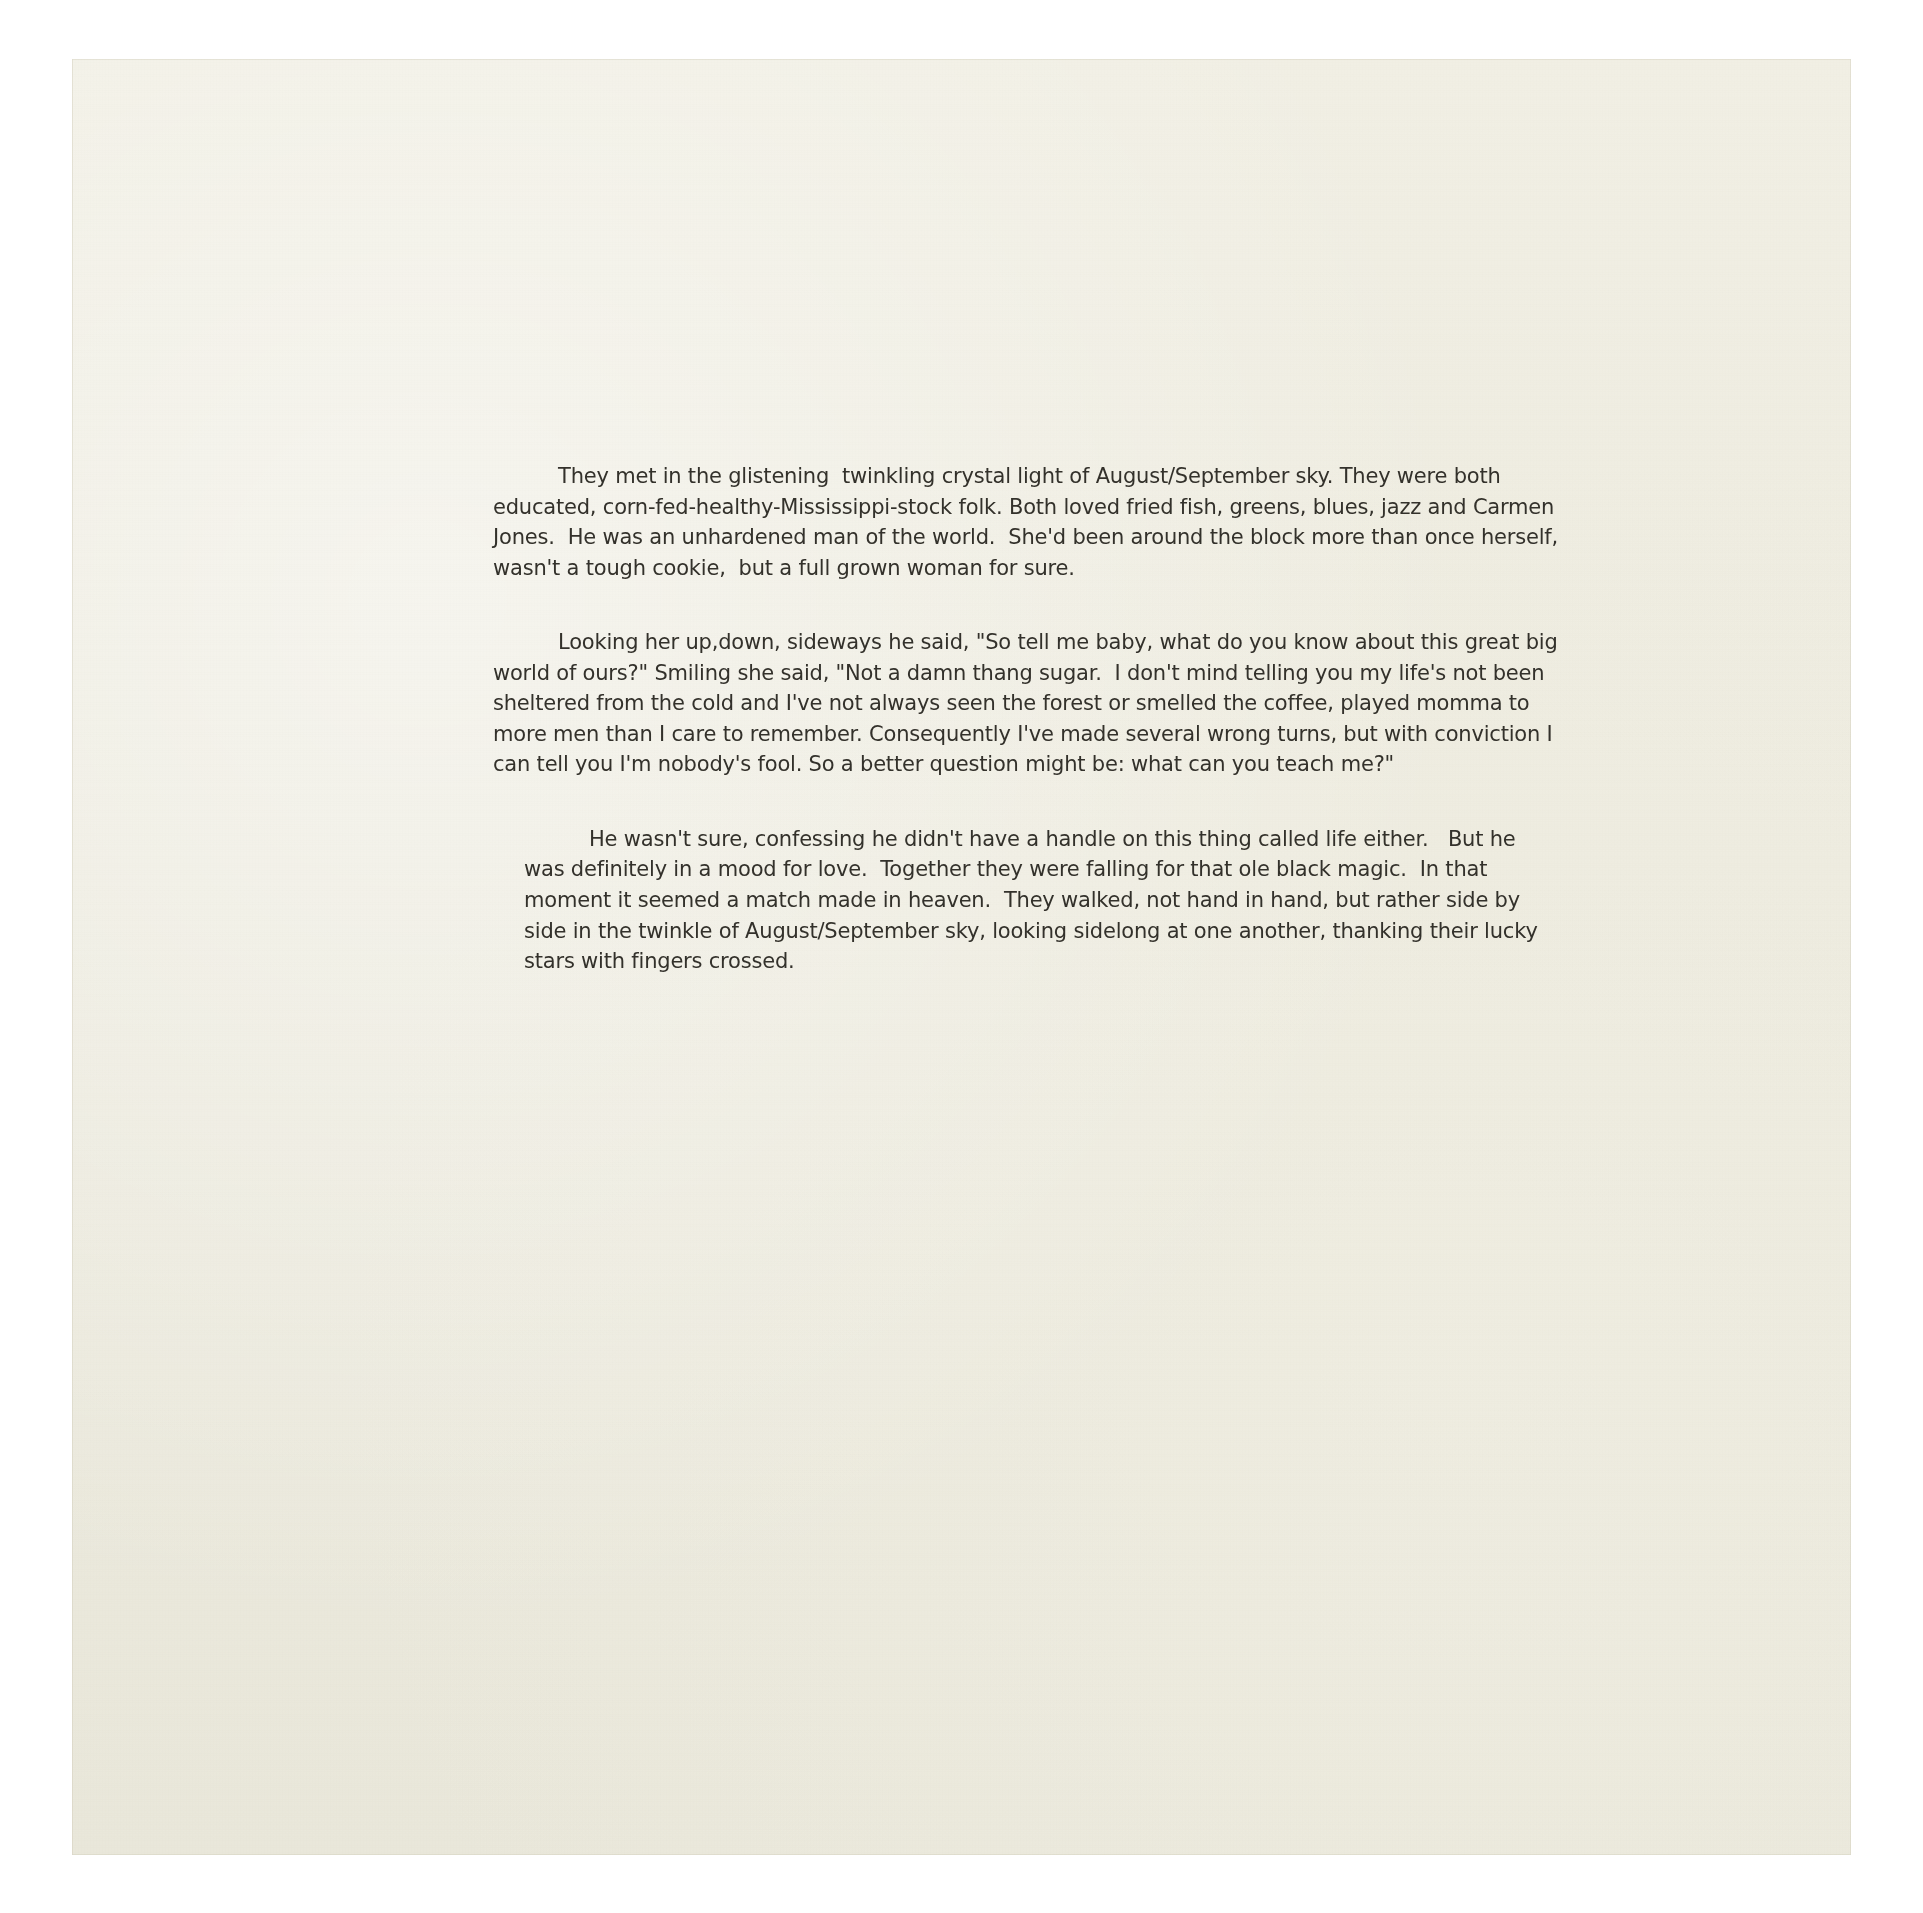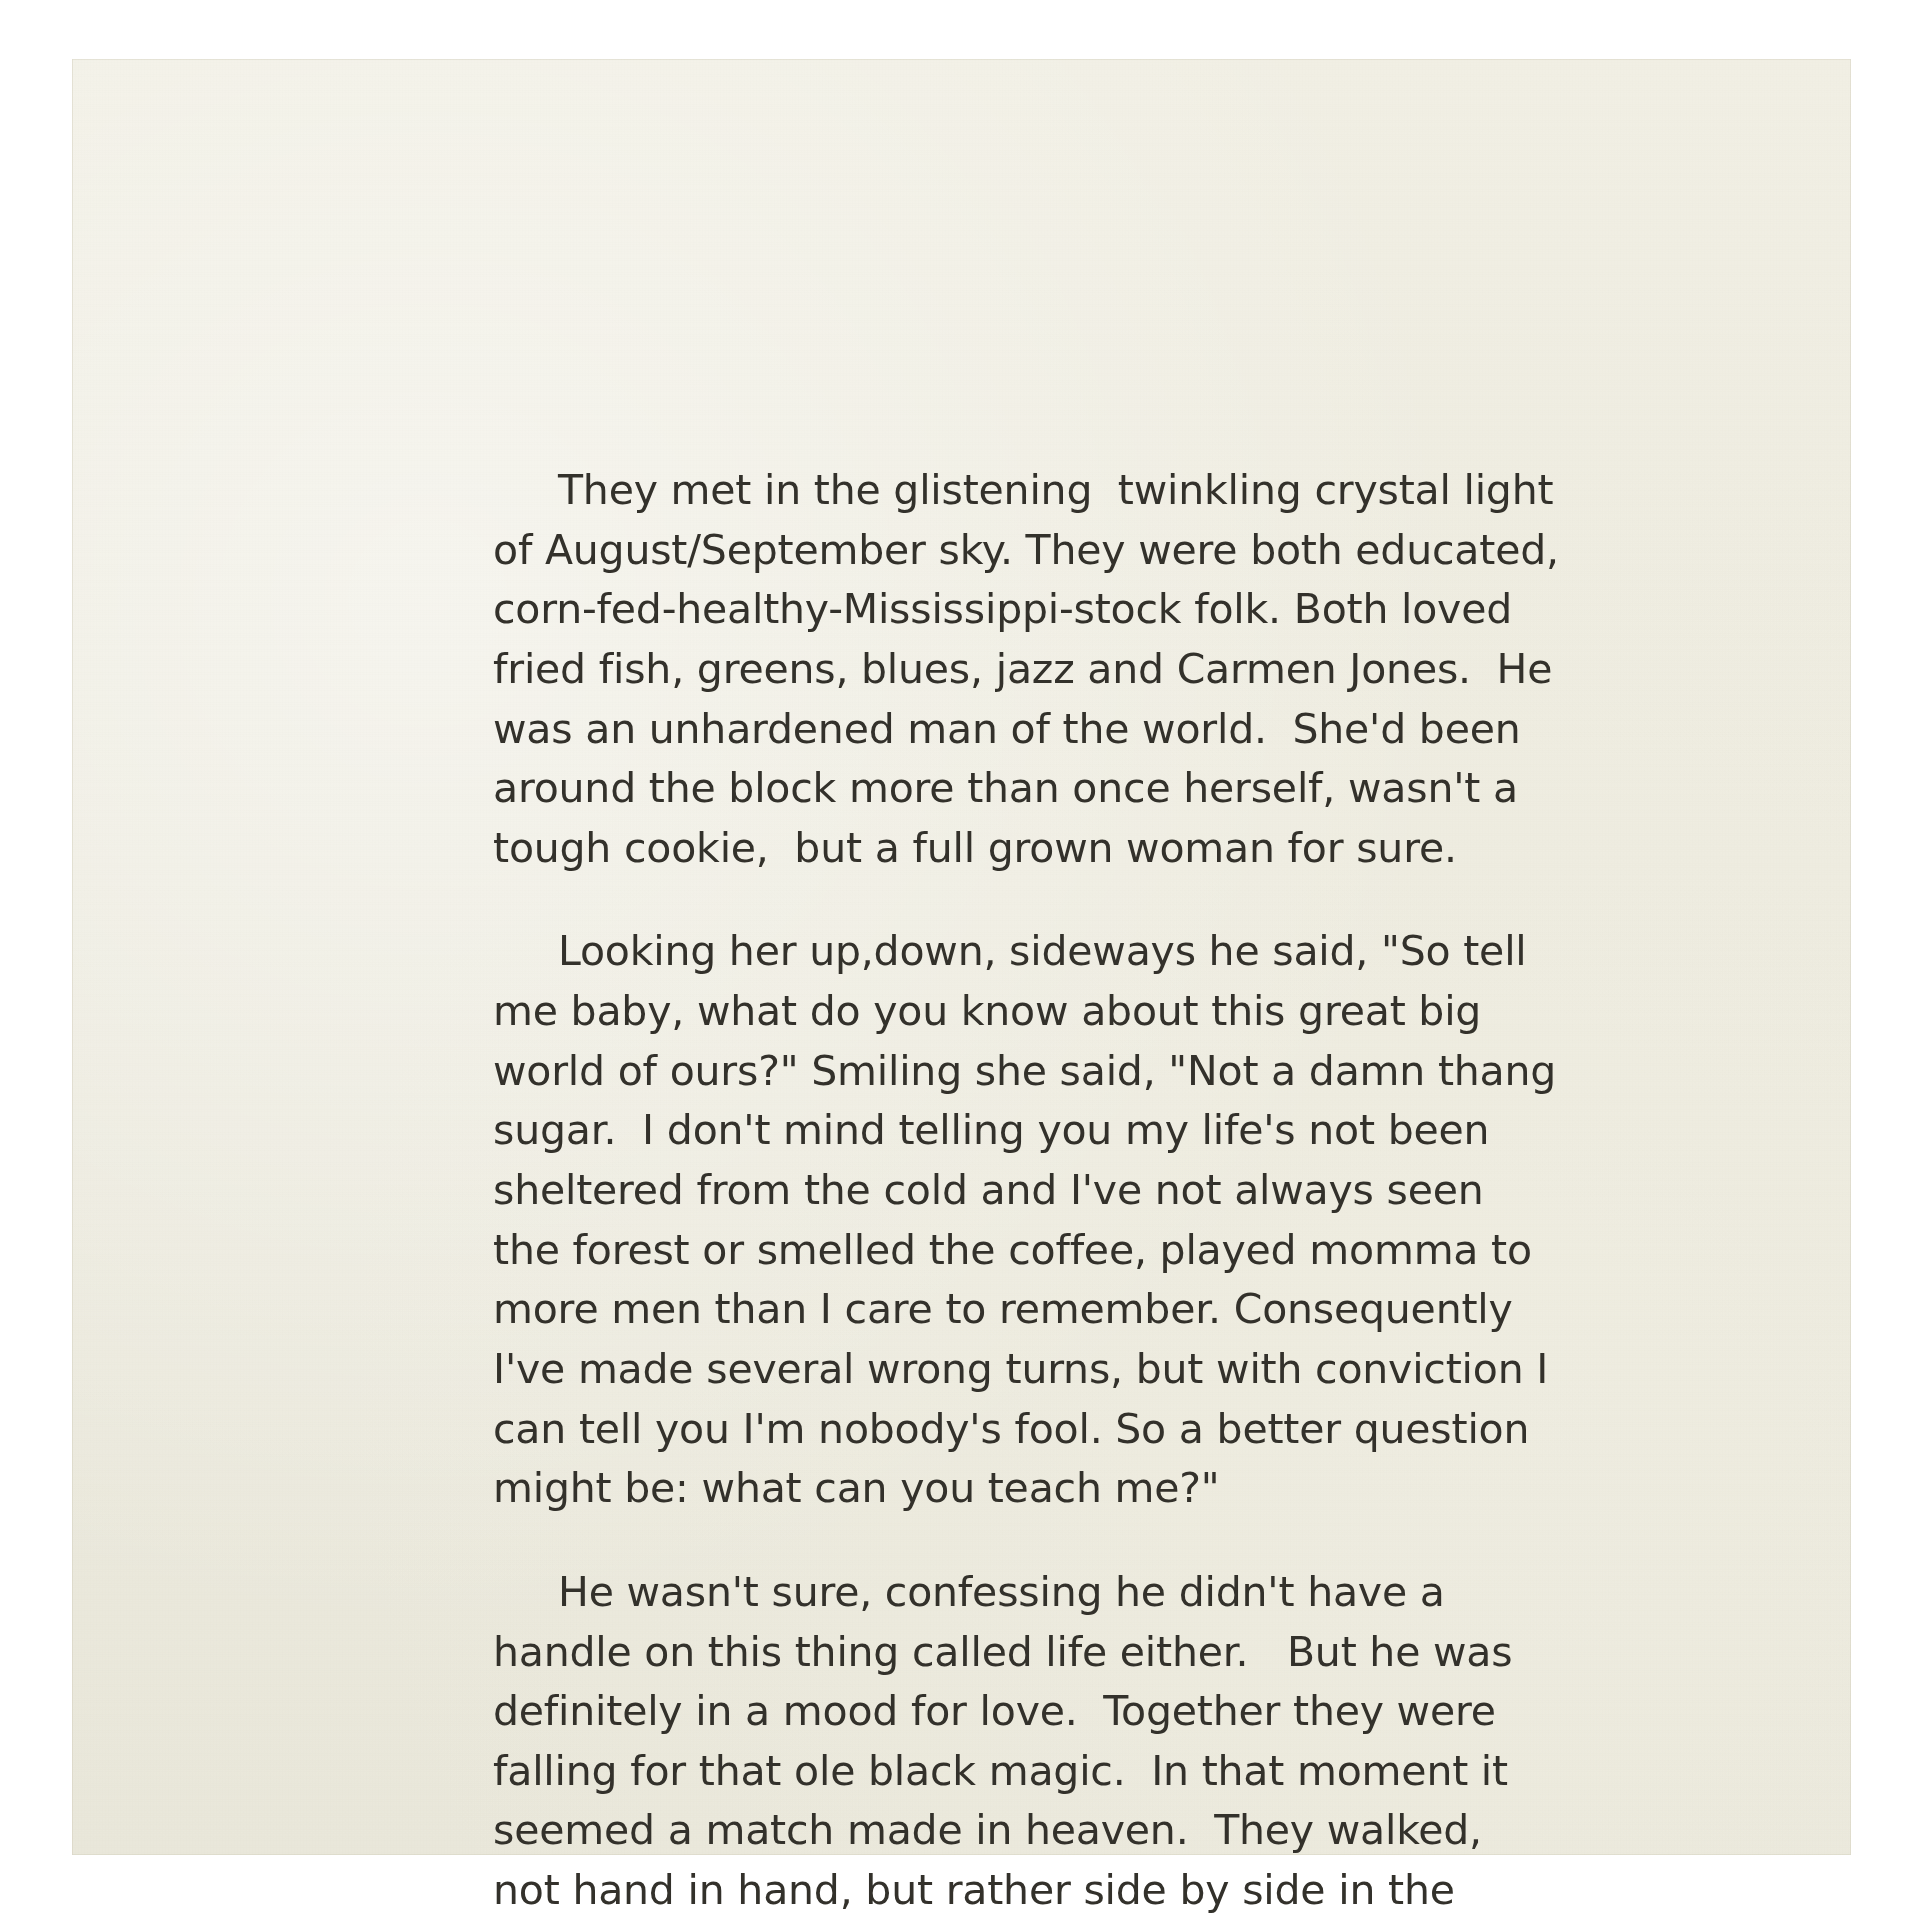--- a/index.html
+++ b/index.html
@@ -52,28 +52,28 @@
     position: absolute;
     left: 421px;
     top: 402px;
     width: 1067px;
   }
 
   .para {
     margin: 0 0 44px 0;
     color: #33312b;
     font-family: "DejaVu Sans", sans-serif;
-    font-size: 41px;
+    font-size: 21px;
     line-height: 1.455;
     letter-spacing: -0.2px;
     text-indent: 65px;
     white-space: pre-wrap;
     font-weight: 400;
   }
-  .para:last-child { margin-bottom: 0; }
+  .para:last-child { margin-bottom: 0; margin-left: 31px; }
 </style>
 </head>
 <body>
 
 <div class="page">
 
   <div class="paper">
     <div class="grain"></div>
 
     <div class="text-block">

